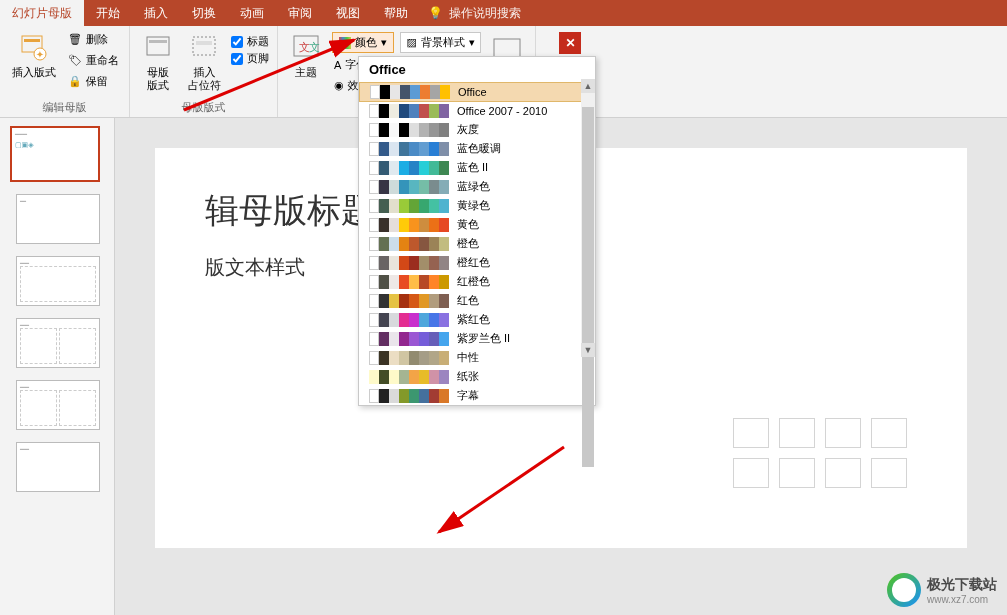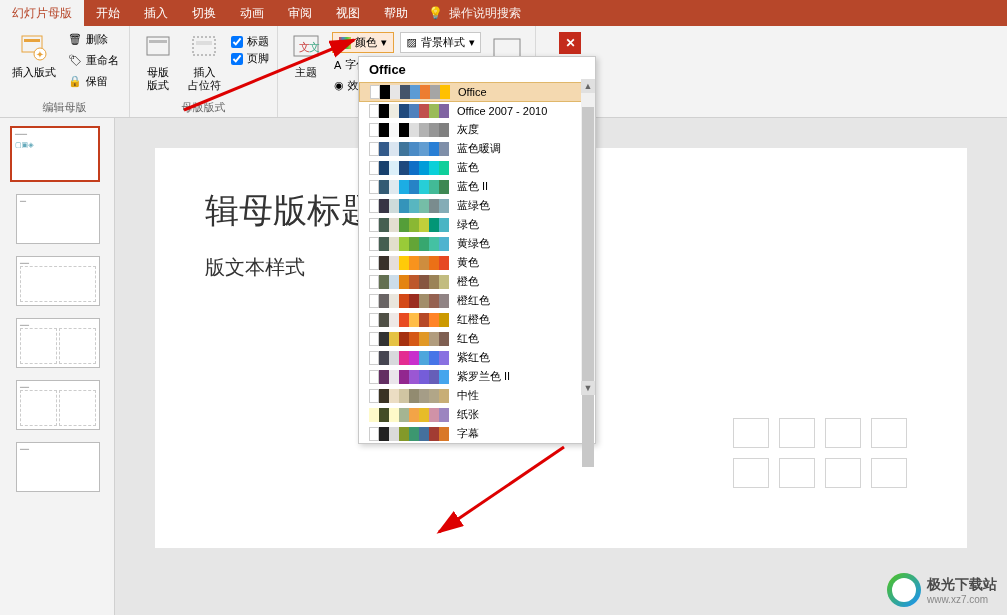--- a/index.html
+++ b/index.html
@@ -319,33 +319,20 @@
           <span style="background: rgb(74, 139, 198); border: none;"></span>
           <span style="background: rgb(98, 157, 209); border: none;"></span>
           <span style="background: rgb(41, 127, 213); border: none;"></span>
           <span style="background: rgb(127, 143, 169); border: none;"></span>
         </div>
         <div class="color-name">蓝色暖调</div>
       </div>
       <div class="color-item">
         <div class="swatches">
           <span style="background: rgb(255, 255, 255); border: 1px solid rgb(204, 204, 204);"></span>
-          <span style="background: rgb(23, 64, 109); border: none;"></span>
-          <span style="background: rgb(219, 239, 249); border: none;"></span>
-          <span style="background: rgb(31, 73, 125); border: none;"></span>
-          <span style="background: rgb(15, 111, 198); border: none;"></span>
-          <span style="background: rgb(0, 157, 217); border: none;"></span>
-          <span style="background: rgb(11, 208, 217); border: none;"></span>
-          <span style="background: rgb(16, 207, 155); border: none;"></span>
-        </div>
-        <div class="color-name">蓝色</div>
-      </div>
-      <div class="color-item">
-        <div class="swatches">
-          <span style="background: rgb(255, 255, 255); border: 1px solid rgb(204, 204, 204);"></span>
           <span style="background: rgb(51, 91, 116); border: none;"></span>
           <span style="background: rgb(223, 233, 239); border: none;"></span>
           <span style="background: rgb(28, 173, 228); border: none;"></span>
           <span style="background: rgb(38, 131, 198); border: none;"></span>
           <span style="background: rgb(39, 206, 215); border: none;"></span>
           <span style="background: rgb(66, 186, 151); border: none;"></span>
           <span style="background: rgb(62, 136, 83); border: none;"></span>
         </div>
         <div class="color-name">蓝色 II</div>
       </div>
@@ -354,33 +341,20 @@
           <span style="background: rgb(255, 255, 255); border: 1px solid rgb(204, 204, 204);"></span>
           <span style="background: rgb(55, 53, 69); border: none;"></span>
           <span style="background: rgb(206, 219, 218); border: none;"></span>
           <span style="background: rgb(52, 148, 186); border: none;"></span>
           <span style="background: rgb(88, 182, 192); border: none;"></span>
           <span style="background: rgb(117, 189, 167); border: none;"></span>
           <span style="background: rgb(122, 140, 142); border: none;"></span>
           <span style="background: rgb(132, 172, 182); border: none;"></span>
         </div>
         <div class="color-name">蓝绿色</div>
-      </div>
-      <div class="color-item">
-        <div class="swatches">
-          <span style="background: rgb(255, 255, 255); border: 1px solid rgb(204, 204, 204);"></span>
-          <span style="background: rgb(69, 95, 81); border: none;"></span>
-          <span style="background: rgb(227, 222, 209); border: none;"></span>
-          <span style="background: rgb(84, 158, 57); border: none;"></span>
-          <span style="background: rgb(138, 184, 51); border: none;"></span>
-          <span style="background: rgb(192, 207, 58); border: none;"></span>
-          <span style="background: rgb(2, 150, 118); border: none;"></span>
-          <span style="background: rgb(74, 181, 196); border: none;"></span>
-        </div>
-        <div class="color-name">绿色</div>
       </div>
       <div class="color-item">
         <div class="swatches">
           <span style="background: rgb(255, 255, 255); border: 1px solid rgb(204, 204, 204);"></span>
           <span style="background: rgb(69, 95, 81); border: none;"></span>
           <span style="background: rgb(226, 223, 204); border: none;"></span>
           <span style="background: rgb(153, 203, 56); border: none;"></span>
           <span style="background: rgb(99, 165, 55); border: none;"></span>
           <span style="background: rgb(55, 167, 111); border: none;"></span>
           <span style="background: rgb(68, 193, 163); border: none;"></span>

